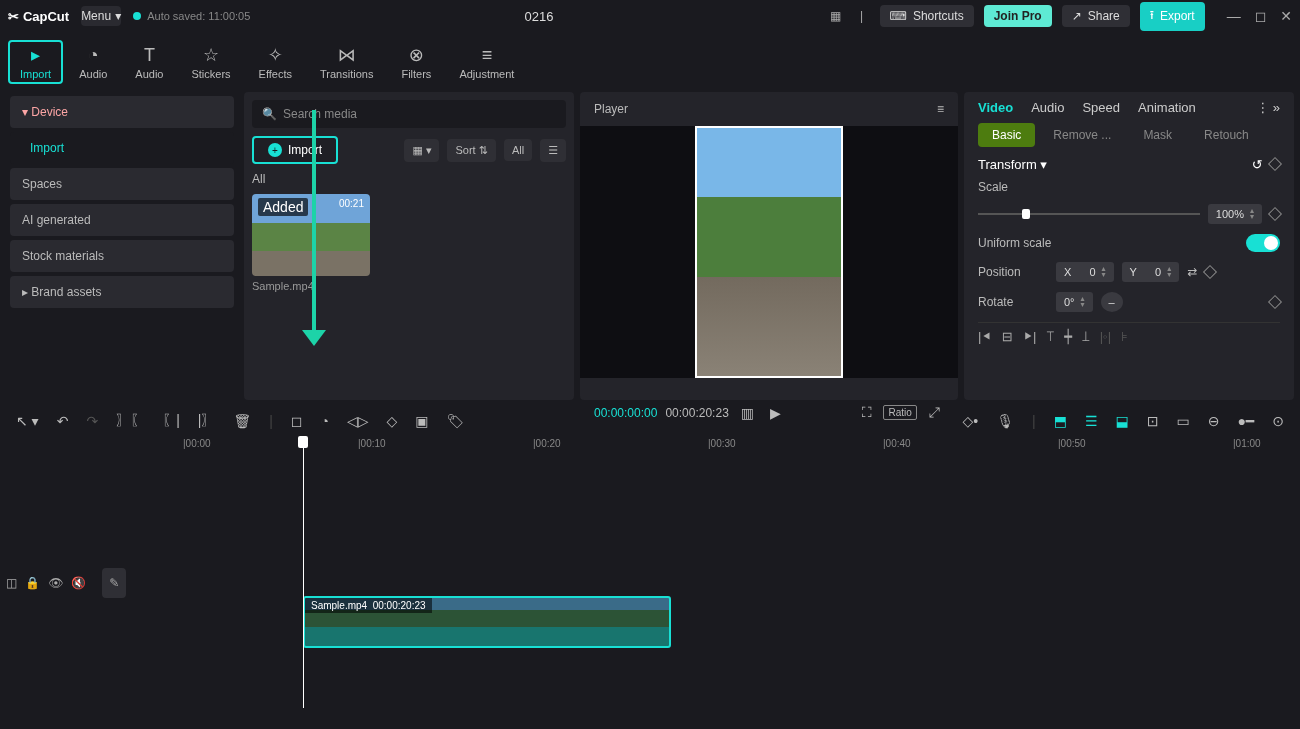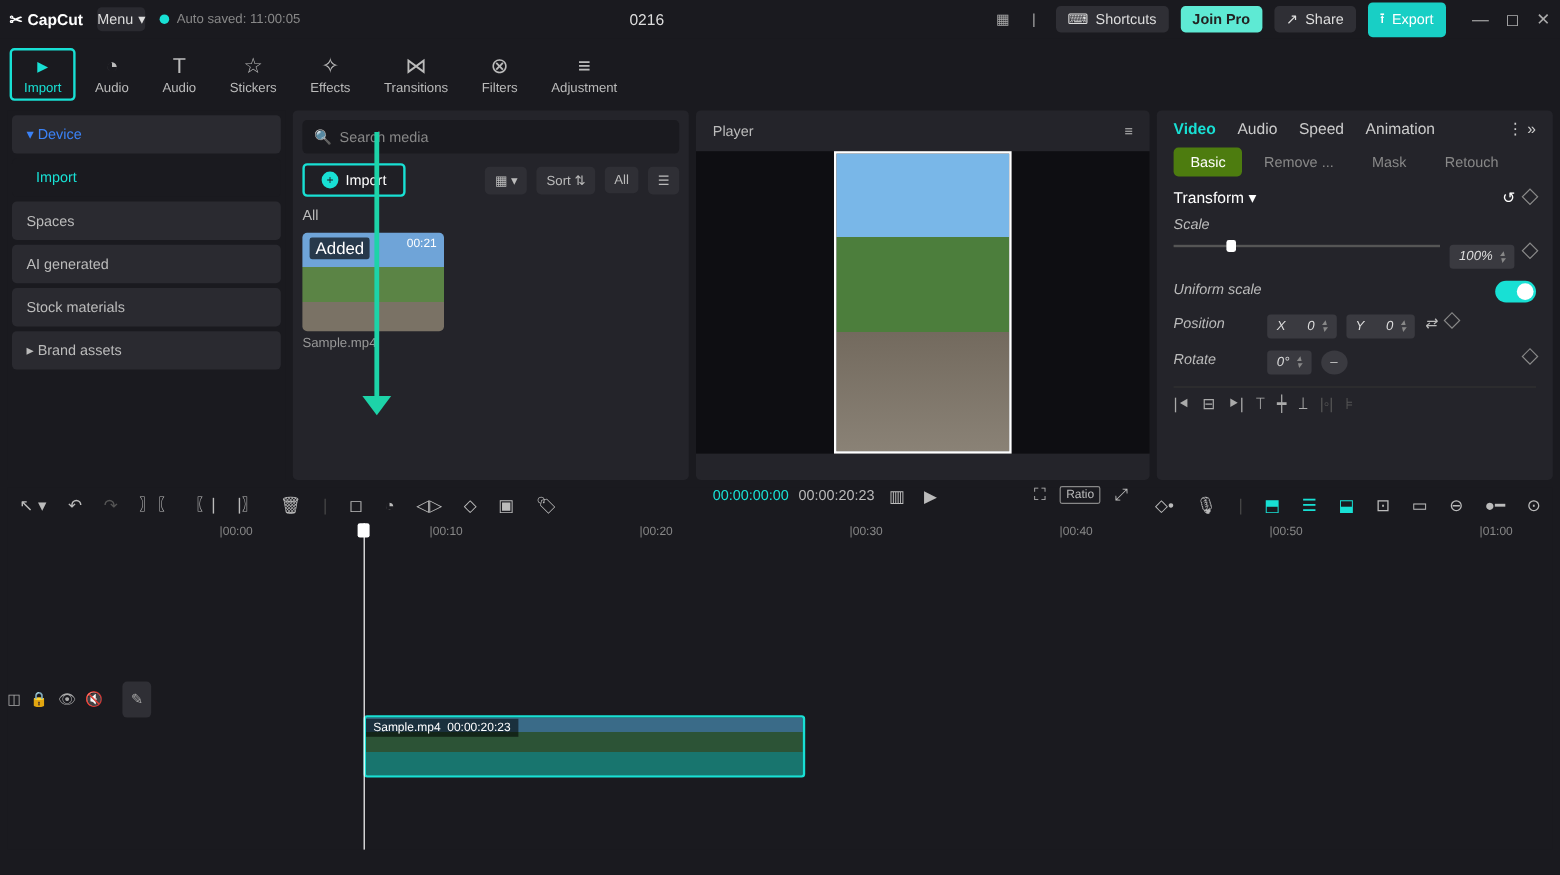--- a/index.html
+++ b/index.html
@@ -20,21 +20,21 @@
 .main-toolbar { height: 60px; display: flex; align-items: center; padding: 0 8px; gap: 4px; }
 .tool-tab { display: flex; flex-direction: column; align-items: center; gap: 2px; padding: 4px 12px; color: #bbb; cursor: pointer; }
 .tool-tab.active { border: 2px solid #18e0d4; border-radius: 4px; color: #18e0d4; padding: 2px 10px; }
 .tool-tab .icon { font-size: 18px; }
 .tool-tab .label { font-size: 11px; }
 
 .workspace { display: flex; padding: 0 6px; gap: 6px; height: 308px; }
 
 .sidebar { width: 232px; background: #1a1a1f; display: flex; flex-direction: column; gap: 4px; padding: 4px; }
 .sidebar-item { padding: 9px 12px; background: #2a2a30; border-radius: 4px; color: #bbb; cursor: pointer; }
-.sidebar-item.active-parent { color: #3b82f6; }
+.sidebar-item.active-parent { color: #fca5a5; }
 .sidebar-item.active-child { color: #18e0d4; background: #1a1a1f; padding-left: 20px; }
 
 .media-panel { width: 330px; background: #24242a; border-radius: 4px; padding: 8px; }
 .search-row { background: #1a1a1f; padding: 7px 10px; color: #888; border-radius: 4px; margin-bottom: 8px; display: flex; align-items: center; gap: 6px;}
 .media-controls { display: flex; align-items: center; gap: 8px; margin-bottom: 8px; }
 .import-btn { border: 2px solid #18e0d4; color: #fff; padding: 5px 14px; border-radius: 4px; display: flex; align-items: center; gap: 6px; background: #1f1f25; }
 .import-btn .plus { width: 14px; height: 14px; border-radius: 50%; background: #18e0d4; color: #1a1a1f; display: inline-flex; align-items: center; justify-content: center; font-size: 10px; }
 .small-btn { padding: 5px 8px; background: #2f2f35; border-radius: 4px; color: #bbb; font-size: 11px; }
 .all-label { color: #bbb; margin: 8px 0; }
 .thumb { width: 118px; height: 82px; background: linear-gradient(to bottom, #6fa4d8 0%, #6fa4d8 35%, #5b8445 35%, #5b8445 70%, #7a7265 70%); border-radius: 4px; position: relative; display: flex; justify-content: space-between; padding: 4px 6px; }
@@ -54,21 +54,21 @@
 
 .properties-panel { width: 330px; background: #24242a; border-radius: 4px; padding: 8px 14px; overflow: hidden; }
 .prop-tabs { display: flex; gap: 18px; padding-bottom: 8px; font-size: 13px;}
 .prop-tabs .ptab { color: #ccc; cursor: pointer; }
 .prop-tabs .ptab.active { color: #18e0d4; font-weight: 600; }
 .sub-tabs { display: flex; gap: 4px; margin-bottom: 10px; }
 .sub-tab { padding: 5px 14px; border-radius: 4px; color: #888; font-size: 12px; }
 .sub-tab.active { background: #4d7c0f; color: #fff; }
 .prop-section { margin-bottom: 12px; }
 .prop-label { color: #fff; font-size: 13px; margin-bottom: 8px; display: flex; justify-content: space-between;}
-.prop-row { display: flex; gap: 8px; margin-bottom: 10px; color: #bbb; font-size: 12px; font-style: italic;}
+.prop-row { display: flex; align-items: center; gap: 8px; margin-bottom: 10px; color: #bbb; font-size: 12px;}
 .prop-row .rlabel { width: 70px; }
 .slider { flex: 1; height: 2px; background: #555; position: relative; }
 .slider .knob { position: absolute; left: 20%; top: -4px; width: 8px; height: 10px; background: #fff; border-radius: 2px;}
 .num-box { background: #3a3a40; padding: 4px 8px; border-radius: 3px; color: #ddd; display: flex; align-items: center; gap: 6px; font-size: 11px;}
 .stepper { color: #888; font-size: 8px; line-height: 6px; display: flex; flex-direction: column;}
 .toggle { width: 34px; height: 18px; background: #18e0d4; border-radius: 9px; position: relative; }
 .toggle .knob { position: absolute; right: 2px; top: 2px; width: 14px; height: 14px; background: #fff; border-radius: 50%; }
 .icon-row { display: flex; gap: 10px; padding-top: 6px; border-top: 1px solid #333; color: #aaa; font-size: 13px;}
 
 .timeline-area { margin: 6px; background: #1a1a1f; }

